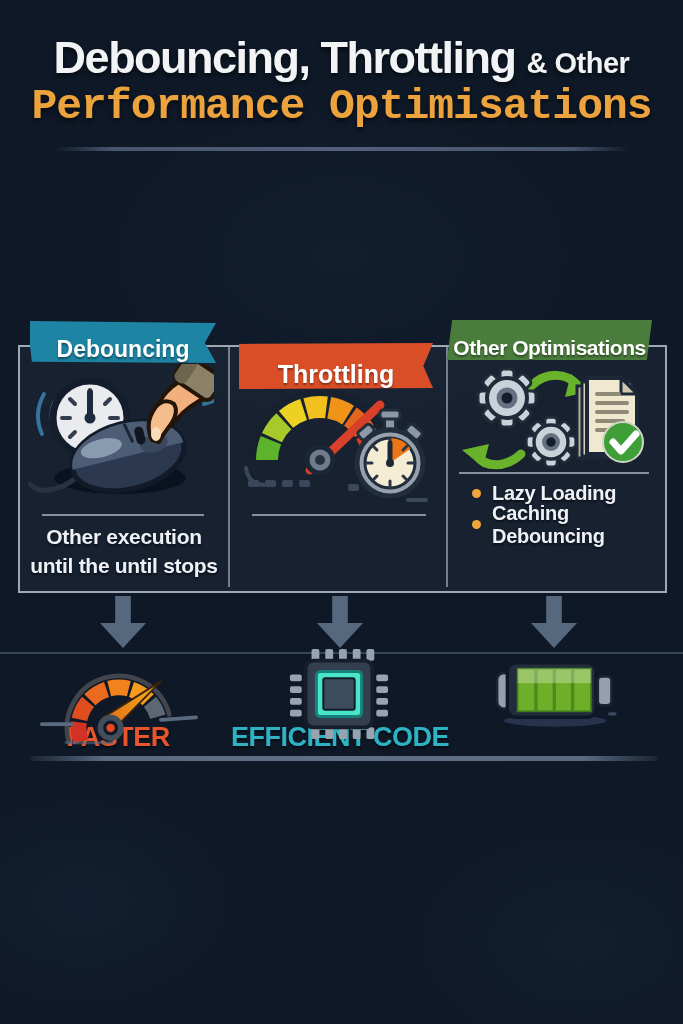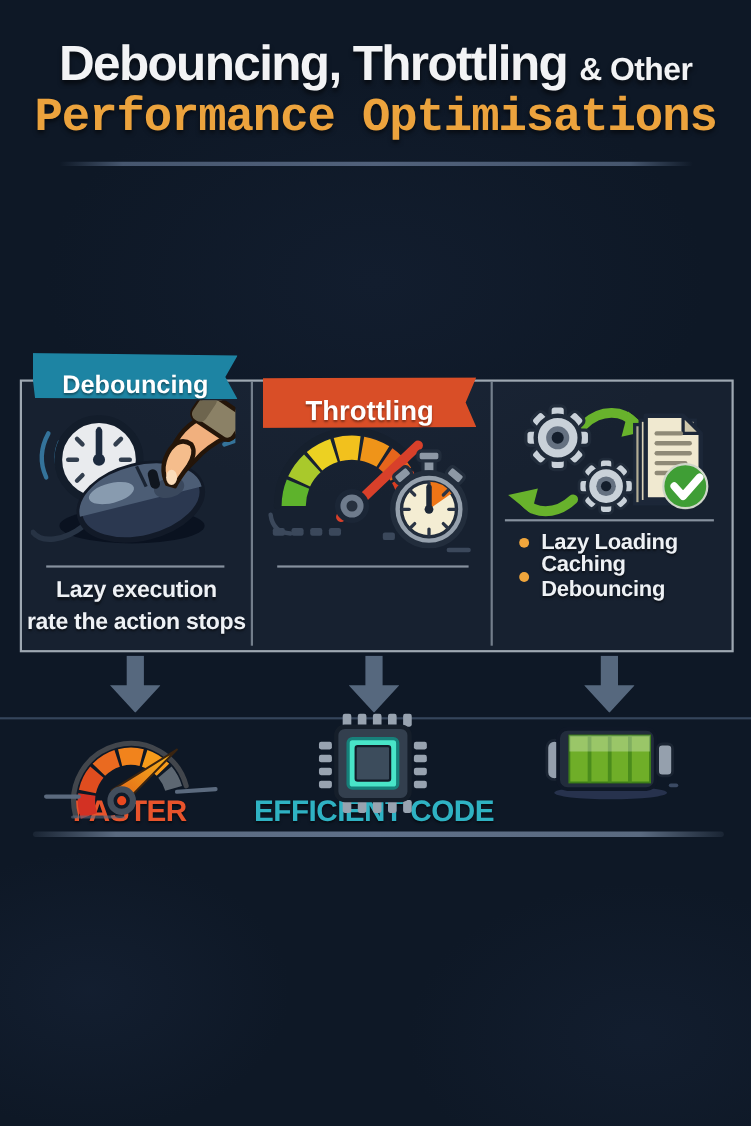--- a/index.html
+++ b/index.html
@@ -78,20 +78,23 @@
   <div class="abs panel"></div>
   <div class="abs vdiv vdiv1"></div>
   <div class="abs vdiv vdiv2"></div>
 
   <div class="abs banner banner1" style="background-color: rgb(29, 132, 163);">
     <span>Debouncing</span>
   </div>
   <div class="abs banner banner2" style="background-color: rgb(217, 78, 39); margin-top: 26px;">
     <span>Throttling</span>
   </div>
+  <div class="abs banner banner3" style="background-color: rgb(74, 124, 60);">
+    <span>Other Optimisations</span>
+  </div>
 
   <div class="abs icon-slot" style="left:28px;top:364px;width:186px;height:142px;">
     <svg width="186" height="142" viewBox="0 0 186 142">
       <ellipse cx="92" cy="114" rx="66" ry="16" fill="#0a1220"></ellipse>
       <path d="M16 30 Q5 50 14 70" stroke="#34739a" stroke-width="4" fill="none" stroke-linecap="round"></path>
       <path d="M26 38 Q20 52 26 64" stroke="#34739a" stroke-width="3.5" fill="none" stroke-linecap="round"></path>
       <circle cx="62" cy="54" r="37" fill="#e9ebee" stroke="#131d2b" stroke-width="7"></circle>
       <g stroke="#323e4e" stroke-width="4" stroke-linecap="round">
         <path d="M62 26 v8"></path>
           <path d="M34 54 h8"></path>
@@ -221,22 +224,22 @@
       <circle cx="168" cy="76" r="20" fill="#3f9e35" stroke="#cfd6c9" stroke-width="2"></circle>
       <path d="M158 76 l8 9 l15 -17" stroke="#ffffff" stroke-width="7" fill="none" stroke-linecap="round" stroke-linejoin="round"></path>
     </svg>
   </div>
 
   <div class="abs inner-hr hr-c1"></div>
   <div class="abs inner-hr hr-c2"></div>
   <div class="abs inner-hr hr-c3"></div>
 
   <div class="abs desc desc1">
-    <span>Lazy execution</span><br>
-    <span>rate the action stops</span>
+    <span>Other execution</span><br>
+    <span>until the until stops</span>
   </div>
 
   <div class="abs bullets">
     <div class="bullet-row">
       <span class="bullet-dot"></span>
       <span class="bullet-text">Lazy Loading</span>
     </div>
     <div class="bullet-row">
       <span class="bullet-dot"></span>
       <span class="bullet-text">Caching Debouncing</span>

